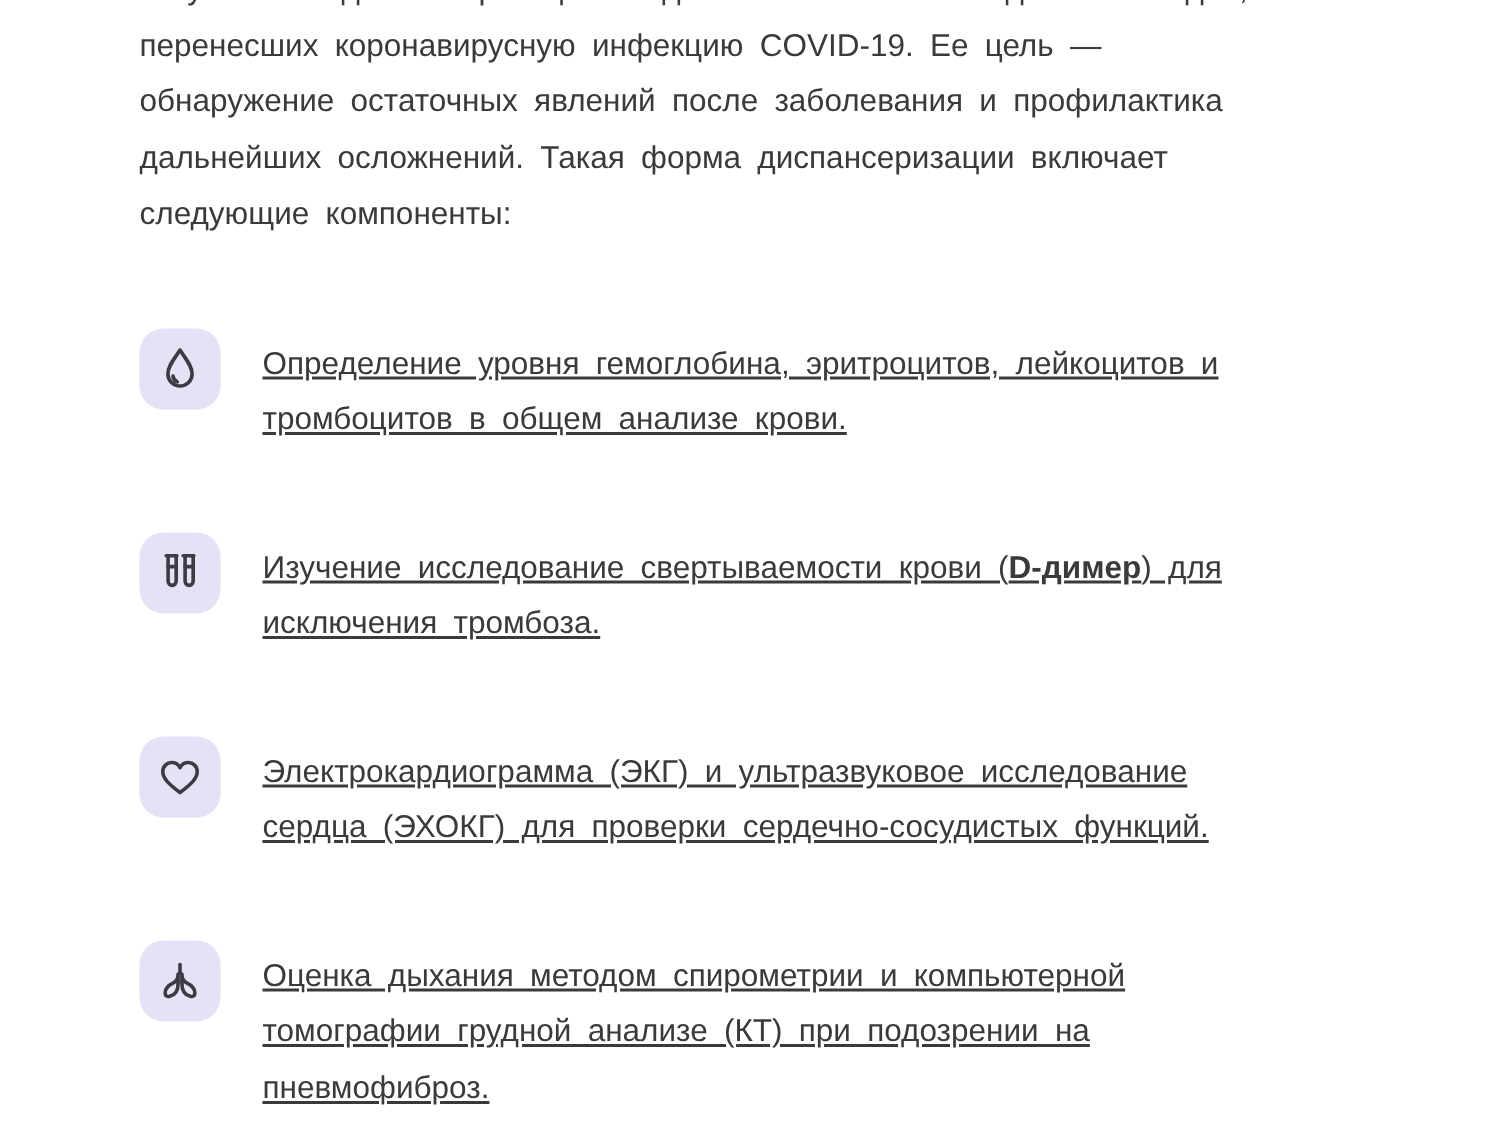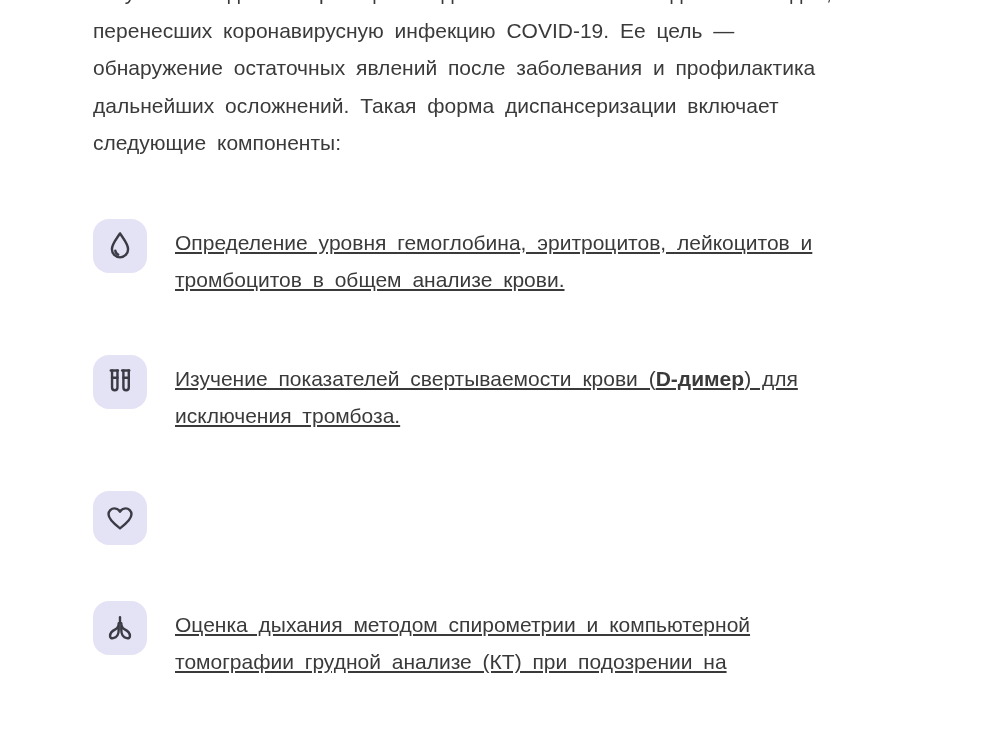--- a/index.html
+++ b/index.html
@@ -55,42 +55,47 @@
             <svg viewBox="0 0 24 24" width="34" height="34" fill="none" stroke="#3b3b45" stroke-width="1.7" stroke-linecap="round" stroke-linejoin="round">
               <path d="M5.5 3.9h5"></path>
               <path d="M6.4 3.9v12a1.9 1.9 0 0 0 3.8 0v-12"></path>
               <path d="M6.4 9h3.8"></path>
               <path d="M13.5 3.9h5"></path>
               <path d="M14.4 3.9v12a1.9 1.9 0 0 0 3.8 0v-12"></path>
               <path d="M14.4 9h3.8"></path>
             </svg>
           </span>
     <div class="item-text">
-            <div class="item-line"><span>Изучение показателей свертываемости крови (</span><b>D-димер</b><span>) для</span></div>
+            <div class="item-line"><span>Изучение исследование свертываемости крови (</span><b>D-димер</b><span>) для</span></div>
             <div class="item-line"><span>исключения тромбоза.</span></div>
           </div>
   </div>
 
   <div class="item">
     <span class="tile">
             <svg viewBox="0 0 24 24" width="34" height="34" fill="none" stroke="#3b3b45" stroke-width="1.7" stroke-linecap="round" stroke-linejoin="round">
               <path d="M12 19.3C6.9 15.5 3.9 12.7 3.9 9.4 3.9 7 5.8 5.2 8.1 5.2c1.6 0 3.1.9 3.9 2.4.8-1.5 2.3-2.4 3.9-2.4 2.3 0 4.2 1.8 4.2 4.2 0 3.3-3 6.1-8.1 9.9Z"></path>
             </svg>
           </span>
+    <div class="item-text">
+            <div class="item-line"><span>Электрокардиограмма (ЭКГ) и ультразвуковое исследование</span></div>
+            <div class="item-line"><span>сердца (ЭХОКГ) для проверки сердечно-сосудистых функций.</span></div>
+          </div>
   </div>
 
   <div class="item">
     <span class="tile">
             <svg viewBox="0 0 24 24" width="34" height="34" fill="none" stroke="#3b3b45" stroke-width="1.7" stroke-linecap="round" stroke-linejoin="round">
               <path d="M12 4.3v4"></path>
               <path d="M11.1 8.7c0 2.3-.8 3.5-2.4 4.3-2.3 1.1-3.7 3-3.7 4.6 0 1.3.9 1.9 2.2 1.6 2.7-.6 3.9-2.8 3.9-6z"></path>
               <path d="M12.9 8.7c0 2.3.8 3.5 2.4 4.3 2.3 1.1 3.7 3 3.7 4.6 0 1.3-.9 1.9-2.2 1.6-2.7-.6-3.9-2.8-3.9-6z"></path>
             </svg>
           </span>
     <div class="item-text">
             <div class="item-line"><span>Оценка дыхания методом спирометрии и компьютерной</span></div>
             <div class="item-line"><span>томографии грудной анализе (КТ) при подозрении на</span></div>
+            <div class="item-line"><span>пневмофиброз.</span></div>
           </div>
   </div>
 </div>
 
   </div>
 </div>
 
 </body></html>

